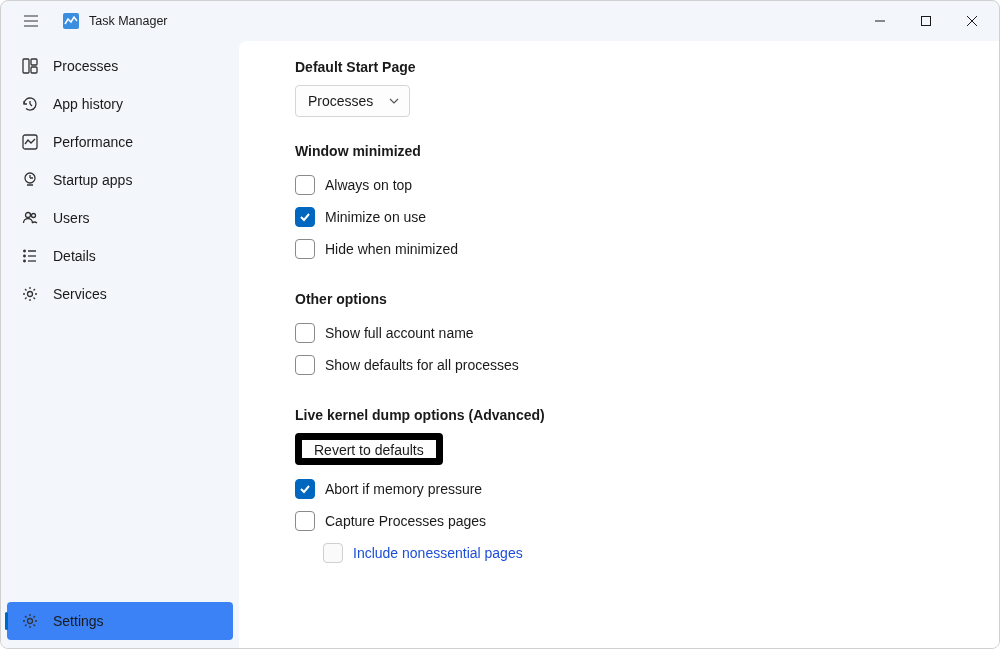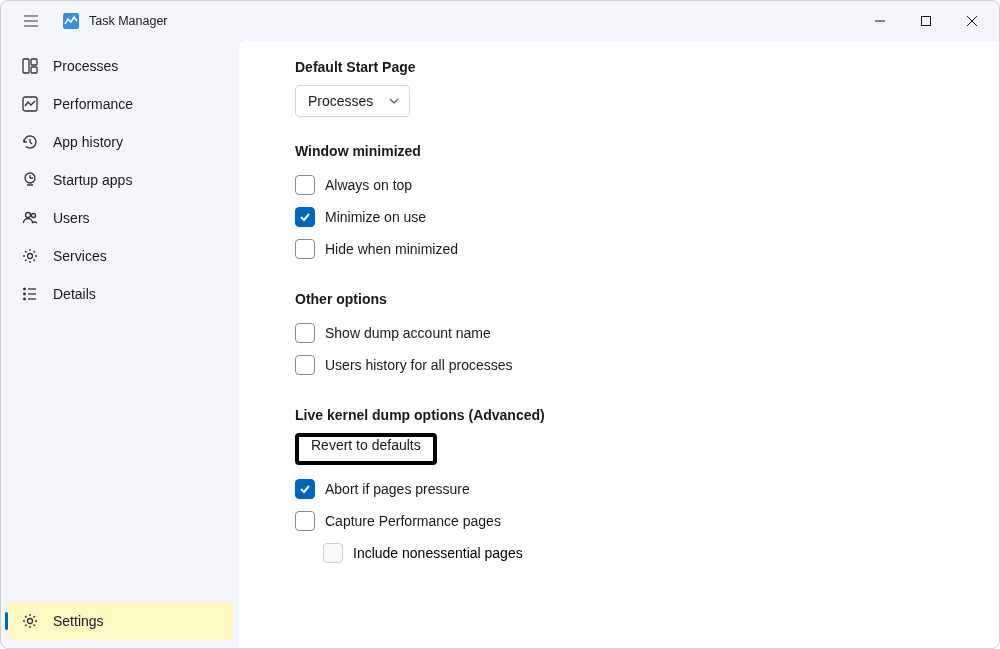--- a/index.html
+++ b/index.html
@@ -75,21 +75,21 @@
       height: 38px;
       display: flex;
       align-items: center;
       padding: 0 12px 0 14px;
       margin: 0 6px;
       border-radius: 4px;
       cursor: pointer;
       position: relative;
     }
     .nav-item.selected {
-      background: #fef9c3;
+      background: #3b82f6;
     }
     .nav-item.selected::before {
       content: '';
       position: absolute;
       left: -2px;
       top: 10px;
       bottom: 10px;
       width: 3px;
       background: #0067c0;
       border-radius: 2px;
@@ -133,23 +133,23 @@
       border: 1px solid #d6d6d6;
       border-radius: 4px;
       background: #fdfdfd;
       padding: 0 10px 0 12px;
       cursor: pointer;
       font-size: 14px;
     }
     .dropdown .chevron { margin-left: 16px; }
     .button {
       display: inline-flex;
-      align-items: flex-start;
+      align-items: flex-end;
       height: 32px;
-      border: 4px solid #000000;
+      border: 7px solid #000000;
       border-radius: 4px;
       background: #fdfdfd;
       padding: 0 12px;
       cursor: pointer;
       font-size: 14px;
     }
     .checkbox-row {
       display: flex;
       align-items: center;
       height: 32px;
@@ -176,21 +176,21 @@
       border-color: #0067c0;
     }
     .checkbox.disabled {
       border-color: #cfcfcf;
       background: #fafafa;
     }
     .checkbox-label {
       font-size: 14px;
     }
     .checkbox-row.disabled .checkbox-label {
-      color: #000000;
+      color: #1d4ed8;
     }
   </style>
 </head>
 <body>
 
 <div class="window">
   <div class="titlebar">
     <div class="hamburger">
       <svg width="16" height="16" viewBox="0 0 16 16">
         <line x1="1" y1="3" x2="15" y2="3" stroke="#333" stroke-width="1.2"></line>
@@ -231,80 +231,80 @@
               <rect x="1" y="1" width="6" height="14" rx="1"></rect>
               <rect x="9" y="1" width="6" height="6" rx="1"></rect>
               <rect x="9" y="9" width="6" height="6" rx="1"></rect>
             </svg>
         </span>
         <span class="nav-label">Processes</span>
       </div>
       <div class="nav-item">
         <span class="nav-icon">
           <svg width="16" height="16" viewBox="0 0 16 16" fill="none" stroke="#333" stroke-width="1.3">
-              <rect x="1" y="1" width="14" height="14" rx="2"></rect>
-              <polyline points="3,10 6,6 9,9 13,5"></polyline>
-            </svg>
-        </span>
-        <span class="nav-label">Performance</span>
-      </div>
-      <div class="nav-item">
-        <span class="nav-icon">
-          <svg width="16" height="16" viewBox="0 0 16 16" fill="none" stroke="#333" stroke-width="1.3">
               <path d="M2 8 a6 6 0 1 1 2 4.5"></path>
               <polyline points="2,5 2,8 5,8"></polyline>
               <line x1="8" y1="5" x2="8" y2="8"></line>
               <line x1="8" y1="8" x2="10" y2="10"></line>
             </svg>
         </span>
         <span class="nav-label">App history</span>
       </div>
       <div class="nav-item">
         <span class="nav-icon">
           <svg width="16" height="16" viewBox="0 0 16 16" fill="none" stroke="#333" stroke-width="1.3">
+              <rect x="1" y="1" width="14" height="14" rx="2"></rect>
+              <polyline points="3,10 6,6 9,9 13,5"></polyline>
+            </svg>
+        </span>
+        <span class="nav-label">Performance</span>
+      </div>
+      <div class="nav-item">
+        <span class="nav-icon">
+          <svg width="16" height="16" viewBox="0 0 16 16" fill="none" stroke="#333" stroke-width="1.3">
               <circle cx="8" cy="6" r="5"></circle>
               <line x1="8" y1="3" x2="8" y2="6"></line>
               <line x1="8" y1="6" x2="11" y2="6"></line>
               <line x1="5" y1="13" x2="11" y2="13"></line>
             </svg>
         </span>
         <span class="nav-label">Startup apps</span>
       </div>
       <div class="nav-item">
         <span class="nav-icon">
           <svg width="16" height="16" viewBox="0 0 16 16" fill="none" stroke="#333" stroke-width="1.3">
               <circle cx="6" cy="5" r="2.5"></circle>
               <path d="M1.5 13 a4.5 4.5 0 0 1 9 0"></path>
               <circle cx="11.5" cy="5.5" r="2"></circle>
               <path d="M10 13 a4 4 0 0 1 5 0"></path>
             </svg>
         </span>
         <span class="nav-label">Users</span>
-      </div>
-      <div class="nav-item">
-        <span class="nav-icon">
-          <svg width="16" height="16" viewBox="0 0 16 16" fill="none" stroke="#333" stroke-width="1.3">
-              <circle cx="8" cy="8" r="2.5"></circle>
-              <path d="M8 1 L8 3 M8 13 L8 15 M1 8 L3 8 M13 8 L15 8 M3 3 L4.5 4.5 M11.5 11.5 L13 13 M13 3 L11.5 4.5 M4.5 11.5 L3 13"></path>
-            </svg>
-        </span>
-        <span class="nav-label">Services</span>
       </div>
       <div class="nav-item">
         <span class="nav-icon">
           <svg width="16" height="16" viewBox="0 0 16 16" fill="none" stroke="#333" stroke-width="1.3">
               <circle cx="2.5" cy="3" r="0.8" fill="#333"></circle>
               <circle cx="2.5" cy="8" r="0.8" fill="#333"></circle>
               <circle cx="2.5" cy="13" r="0.8" fill="#333"></circle>
               <line x1="6" y1="3" x2="14" y2="3"></line>
               <line x1="6" y1="8" x2="14" y2="8"></line>
               <line x1="6" y1="13" x2="14" y2="13"></line>
             </svg>
         </span>
         <span class="nav-label">Details</span>
+      </div>
+      <div class="nav-item">
+        <span class="nav-icon">
+          <svg width="16" height="16" viewBox="0 0 16 16" fill="none" stroke="#333" stroke-width="1.3">
+              <circle cx="8" cy="8" r="2.5"></circle>
+              <path d="M8 1 L8 3 M8 13 L8 15 M1 8 L3 8 M13 8 L15 8 M3 3 L4.5 4.5 M11.5 11.5 L13 13 M13 3 L11.5 4.5 M4.5 11.5 L3 13"></path>
+            </svg>
+        </span>
+        <span class="nav-label">Services</span>
       </div>
       <div class="nav-spacer"></div>
       <div class="nav-item selected" style="margin-bottom:8px;">
         <span class="nav-icon">
           <svg width="16" height="16" viewBox="0 0 16 16" fill="none" stroke="#333" stroke-width="1.3">
               <circle cx="8" cy="8" r="2.5"></circle>
               <path d="M8 1 L8 3 M8 13 L8 15 M1 8 L3 8 M13 8 L15 8 M3 3 L4.5 4.5 M11.5 11.5 L13 13 M13 3 L11.5 4.5 M4.5 11.5 L3 13"></path>
             </svg>
         </span>
         <span class="nav-label">Settings</span>
@@ -335,42 +335,42 @@
         <span class="checkbox-label">Minimize on use</span>
       </div>
       <div class="checkbox-row">
         <span class="checkbox"></span>
         <span class="checkbox-label">Hide when minimized</span>
       </div>
 
       <div class="section-heading">Other options</div>
       <div class="checkbox-row">
         <span class="checkbox"></span>
-        <span class="checkbox-label">Show dump account name</span>
-      </div>
-      <div class="checkbox-row">
-        <span class="checkbox"></span>
-        <span class="checkbox-label">Users history for all processes</span>
+        <span class="checkbox-label">Show full account name</span>
+      </div>
+      <div class="checkbox-row">
+        <span class="checkbox"></span>
+        <span class="checkbox-label">Show defaults for all processes</span>
       </div>
 
       <div class="section-heading">Live kernel dump options (Advanced)</div>
       <div class="button" style="margin-bottom:8px;">
         <span>Revert to defaults</span>
       </div>
       <div class="checkbox-row">
         <span class="checkbox checked">
           <svg width="12" height="12" viewBox="0 0 12 12">
               <polyline points="2,6 5,9 10,3" stroke="#fff" stroke-width="2" fill="none"></polyline>
             </svg>
         </span>
-        <span class="checkbox-label">Abort if pages pressure</span>
-      </div>
-      <div class="checkbox-row">
-        <span class="checkbox"></span>
-        <span class="checkbox-label">Capture Performance pages</span>
+        <span class="checkbox-label">Abort if memory pressure</span>
+      </div>
+      <div class="checkbox-row">
+        <span class="checkbox"></span>
+        <span class="checkbox-label">Capture Processes pages</span>
       </div>
       <div class="checkbox-row sub disabled">
         <span class="checkbox disabled"></span>
         <span class="checkbox-label">Include nonessential pages</span>
       </div>
       
     </div>
   </div>
 </div>
 

